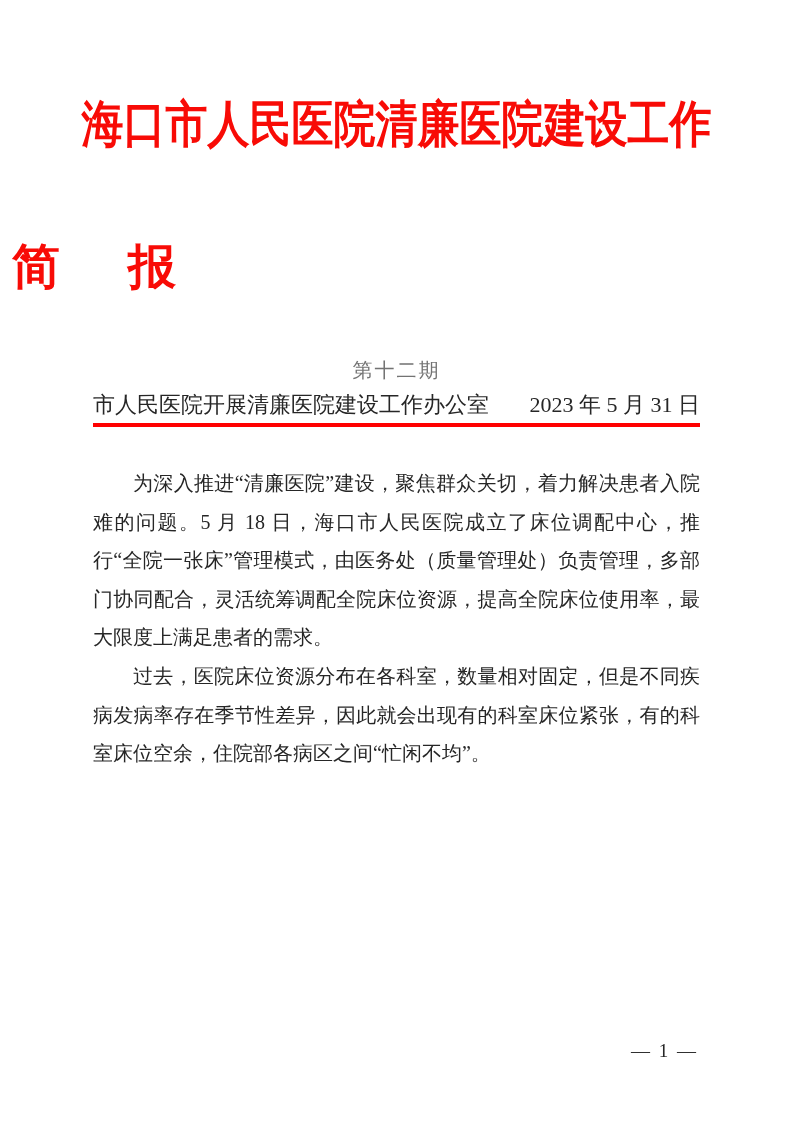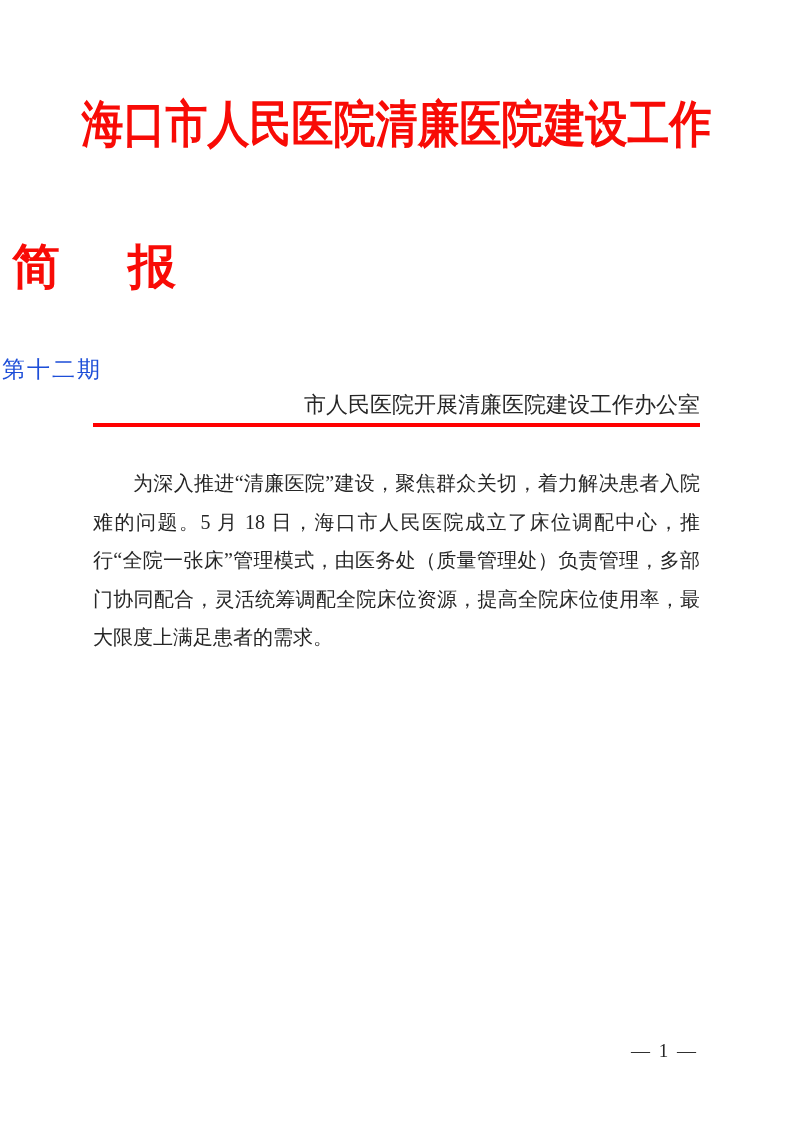--- a/index.html
+++ b/index.html
@@ -43,34 +43,34 @@
     font-weight: 900;
     color: #f80b06;
     letter-spacing: 10px;
     text-indent: 10px;
     white-space: nowrap;
   }
   .issue-no {
     margin-top: 66px;
     height: 24px;
     line-height: 24px;
-    font-size: 23px;
+    text-align: center;
+    font-size: 20px;
     letter-spacing: 2px;
-    color: #1d4ed8;
+    color: #737373;
   }
   .office-date-row {
     display: flex;
     justify-content: space-between;
     align-items: flex-end;
     margin-top: 9px;
     font-size: 22px;
     line-height: 28px;
     color: #262626;
     white-space: nowrap;
-    flex-direction: column;
   }
   .red-rule {
     margin-top: 4px;
     height: 4px;
     background: #ff0000;
   }
   
   .article-title {
     margin: 26px auto 0 auto;
     height: 36px;
@@ -110,25 +110,27 @@
 
   <div class="org-title">海口市人民医院清廉医院建设工作</div>
 
   <div class="bulletin-title">简　报</div>
 
   <div class="issue-no">第十二期</div>
 
   <div class="content-col">
     <div class="office-date-row">
       <span>市人民医院开展清廉医院建设工作办公室</span>
+      <span>2023 年 5 月 31 日</span>
     </div>
 
     <div class="red-rule"></div>
 
 
     <div class="article-body">
       <p>为深入推进“清廉医院”建设，聚焦群众关切，着力解决患者入院难的问题。5 月 18 日，海口市人民医院成立了床位调配中心，推行“全院一张床”管理模式，由医务处（质量管理处）负责管理，多部门协同配合，灵活统筹调配全院床位资源，提高全院床位使用率，最大限度上满足患者的需求。</p>
+      <p>过去，医院床位资源分布在各科室，数量相对固定，但是不同疾病发病率存在季节性差异，因此就会出现有的科室床位紧张，有的科室床位空余，住院部各病区之间“忙闲不均”。</p>
     </div>
   </div>
 
   <div class="page-number">— 1 —</div>
 
 </div>
 
 </body></html>

